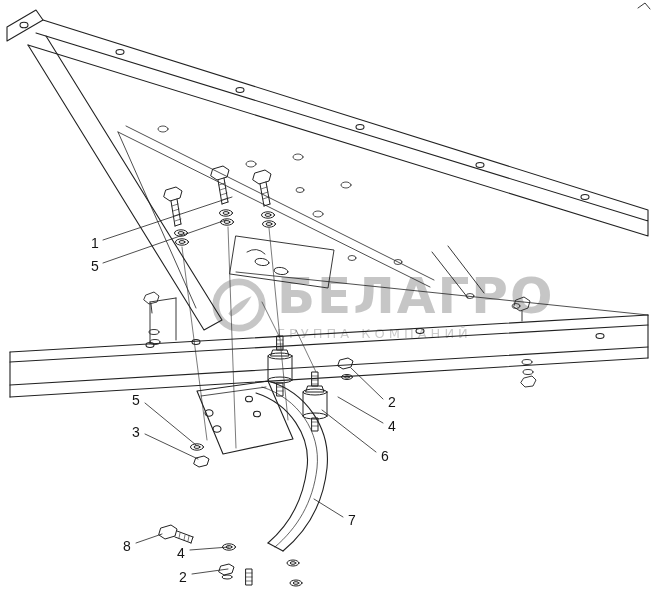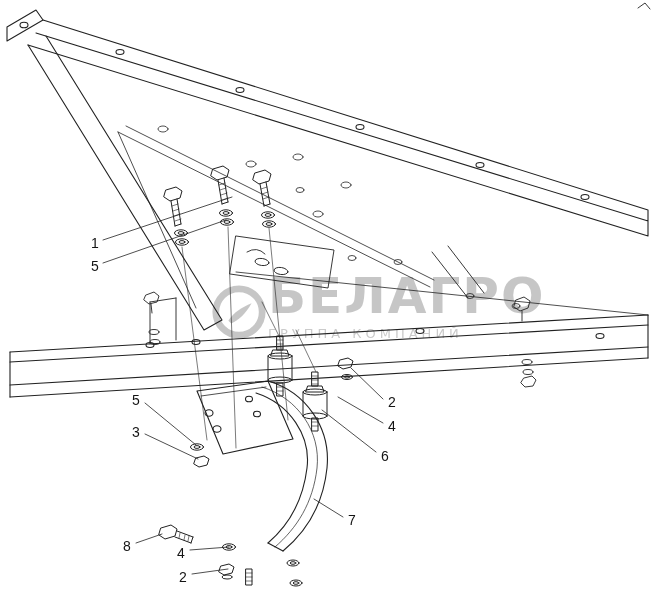--- a/index.html
+++ b/index.html
@@ -3,21 +3,21 @@
 <meta charset="utf-8">
 <style>
   html,body{margin:0;padding:0;background:#e9e9e9;}
   .stage{
     position:relative;width:651px;height:606px;background:#ffffff;
     overflow:hidden;font-family:"Liberation Sans",sans-serif;
   }
   
   .watermark{
     position:absolute;left:210px;top:266px;z-index:1;
-    display:flex;align-items:flex-end;
+    display:flex;align-items:center;gap:9px;
     color:#bdbdbd;opacity:.85;user-select:none;white-space:nowrap;
   }
   .wm-logo{flex:none;margin-top:3px;}
   .wm-textcol{display:block;margin-top:5px;}
   .wm-brand{
     font-family:"DejaVu Sans",sans-serif;font-weight:bold;
     font-size:50px;line-height:1;letter-spacing:2px;
   }
   .wm-subtitle{
     font-family:"DejaVu Sans",sans-serif;

